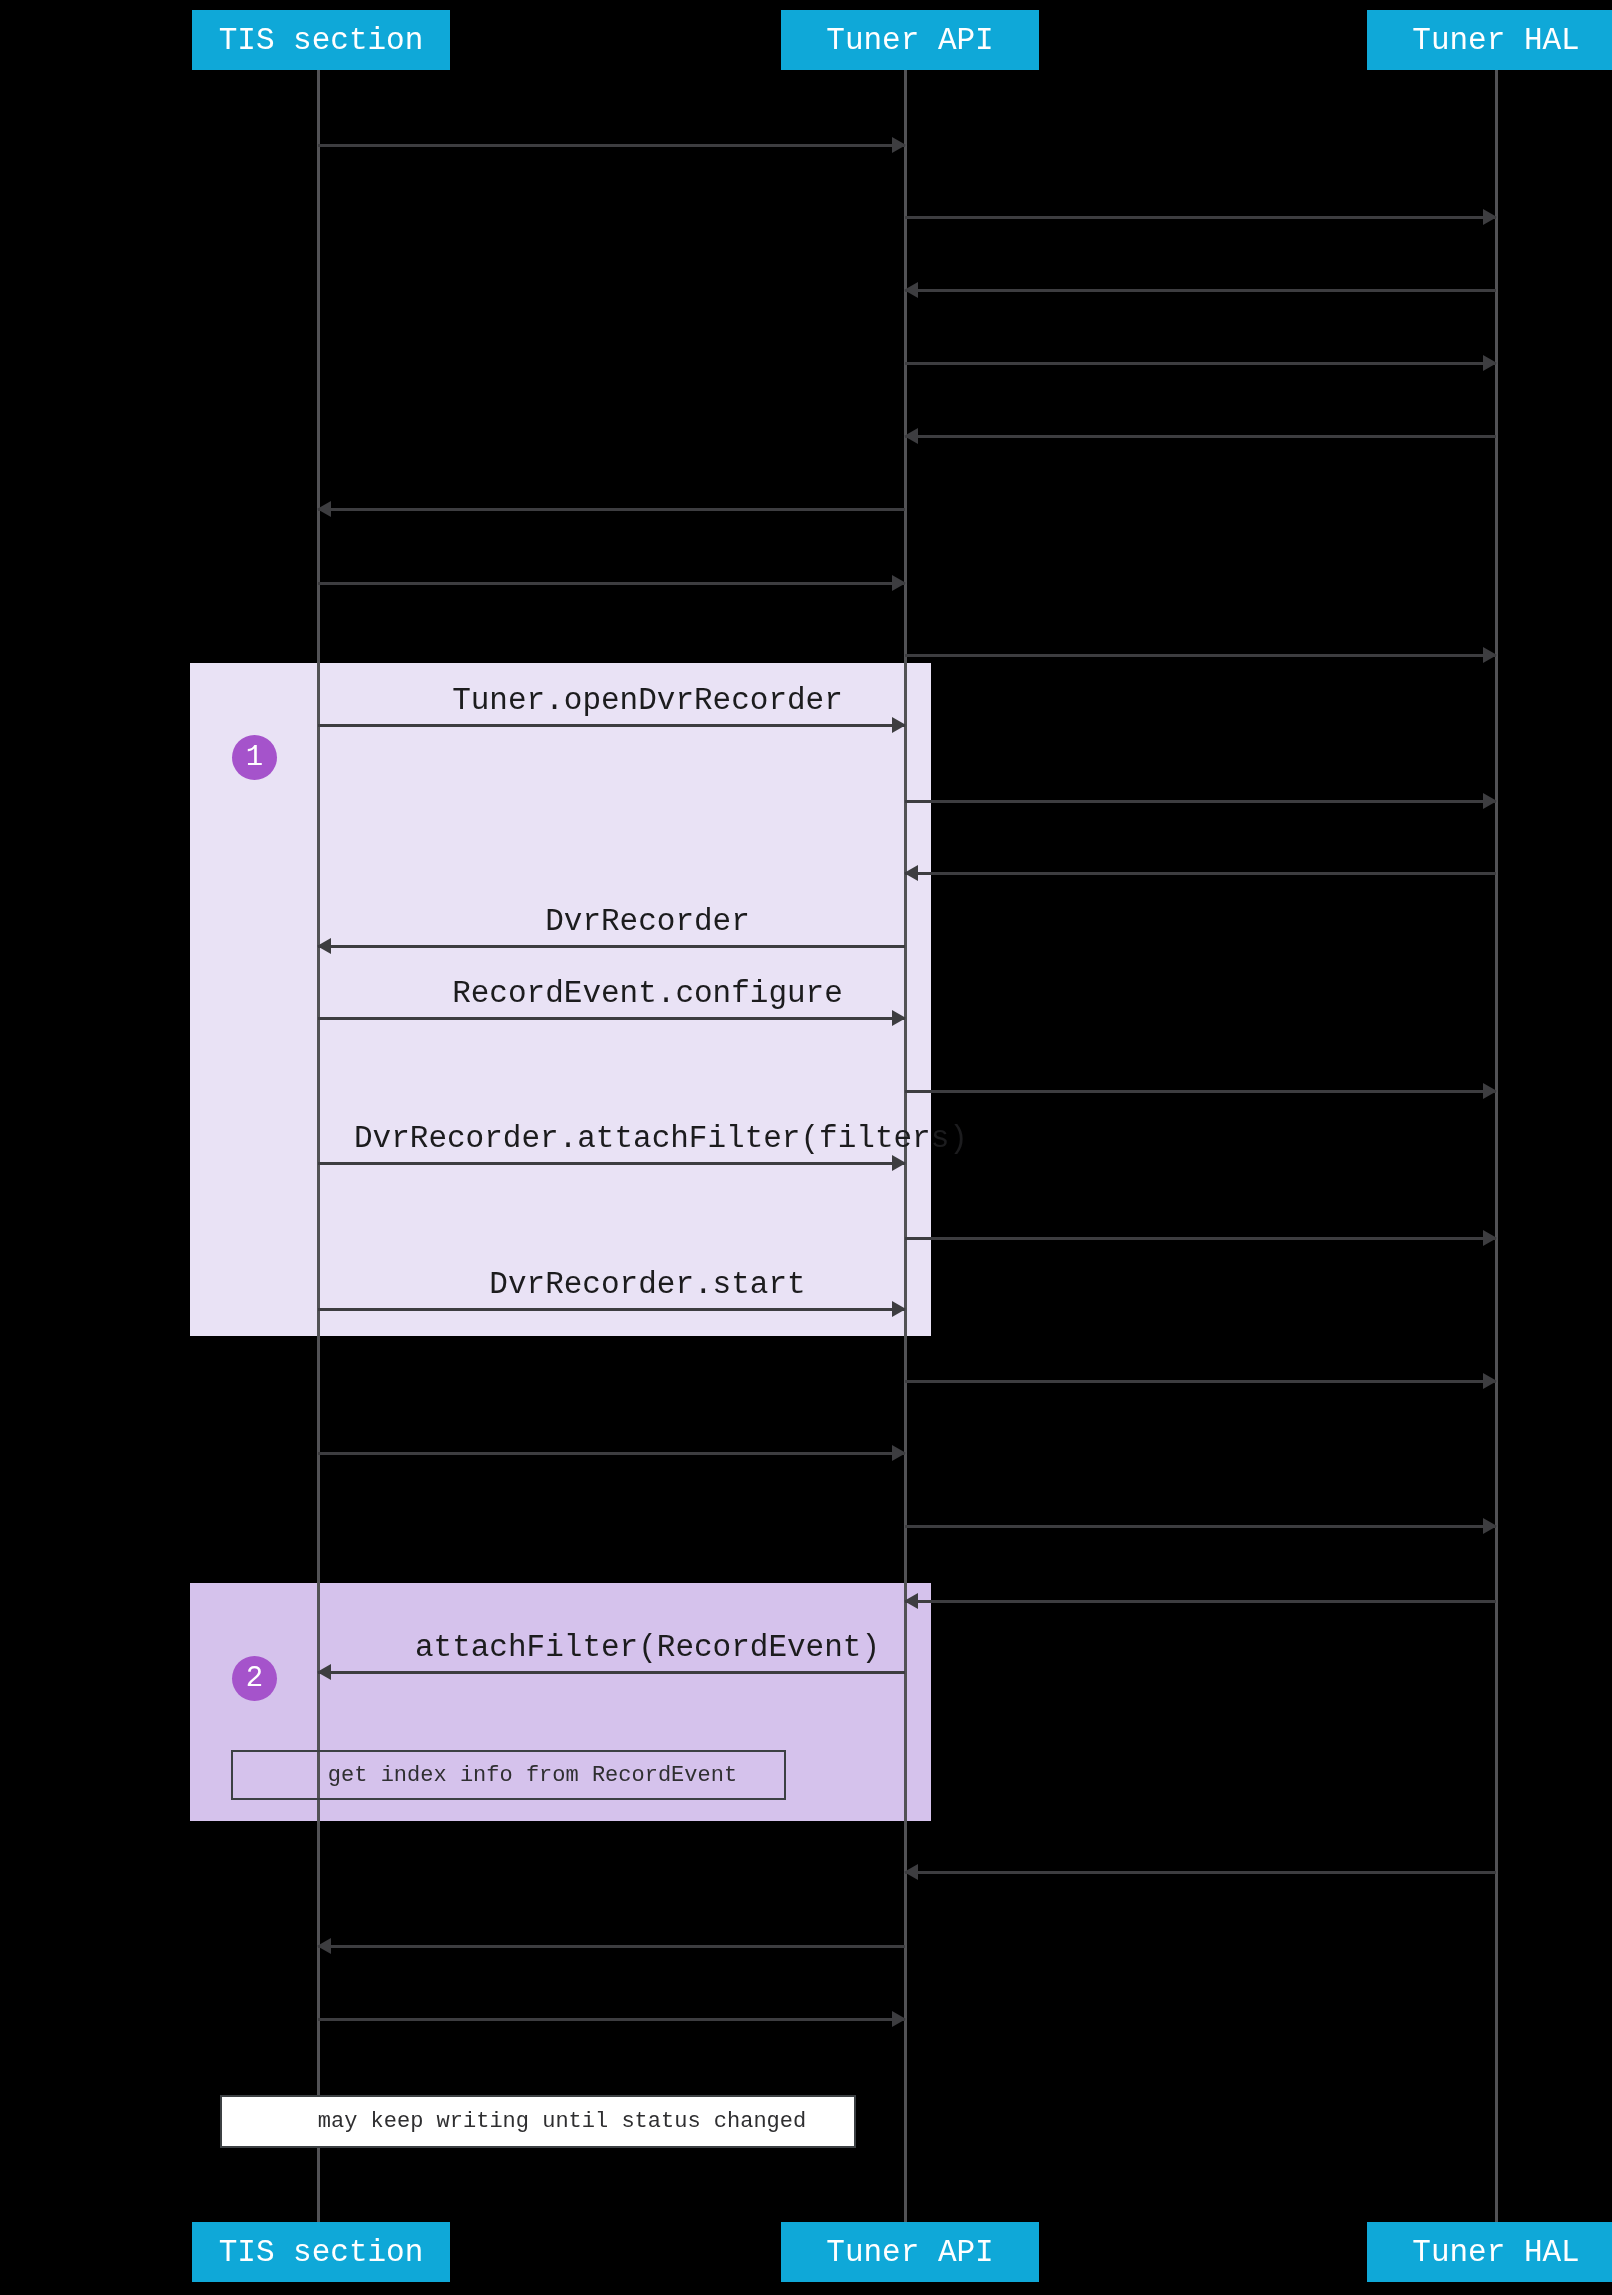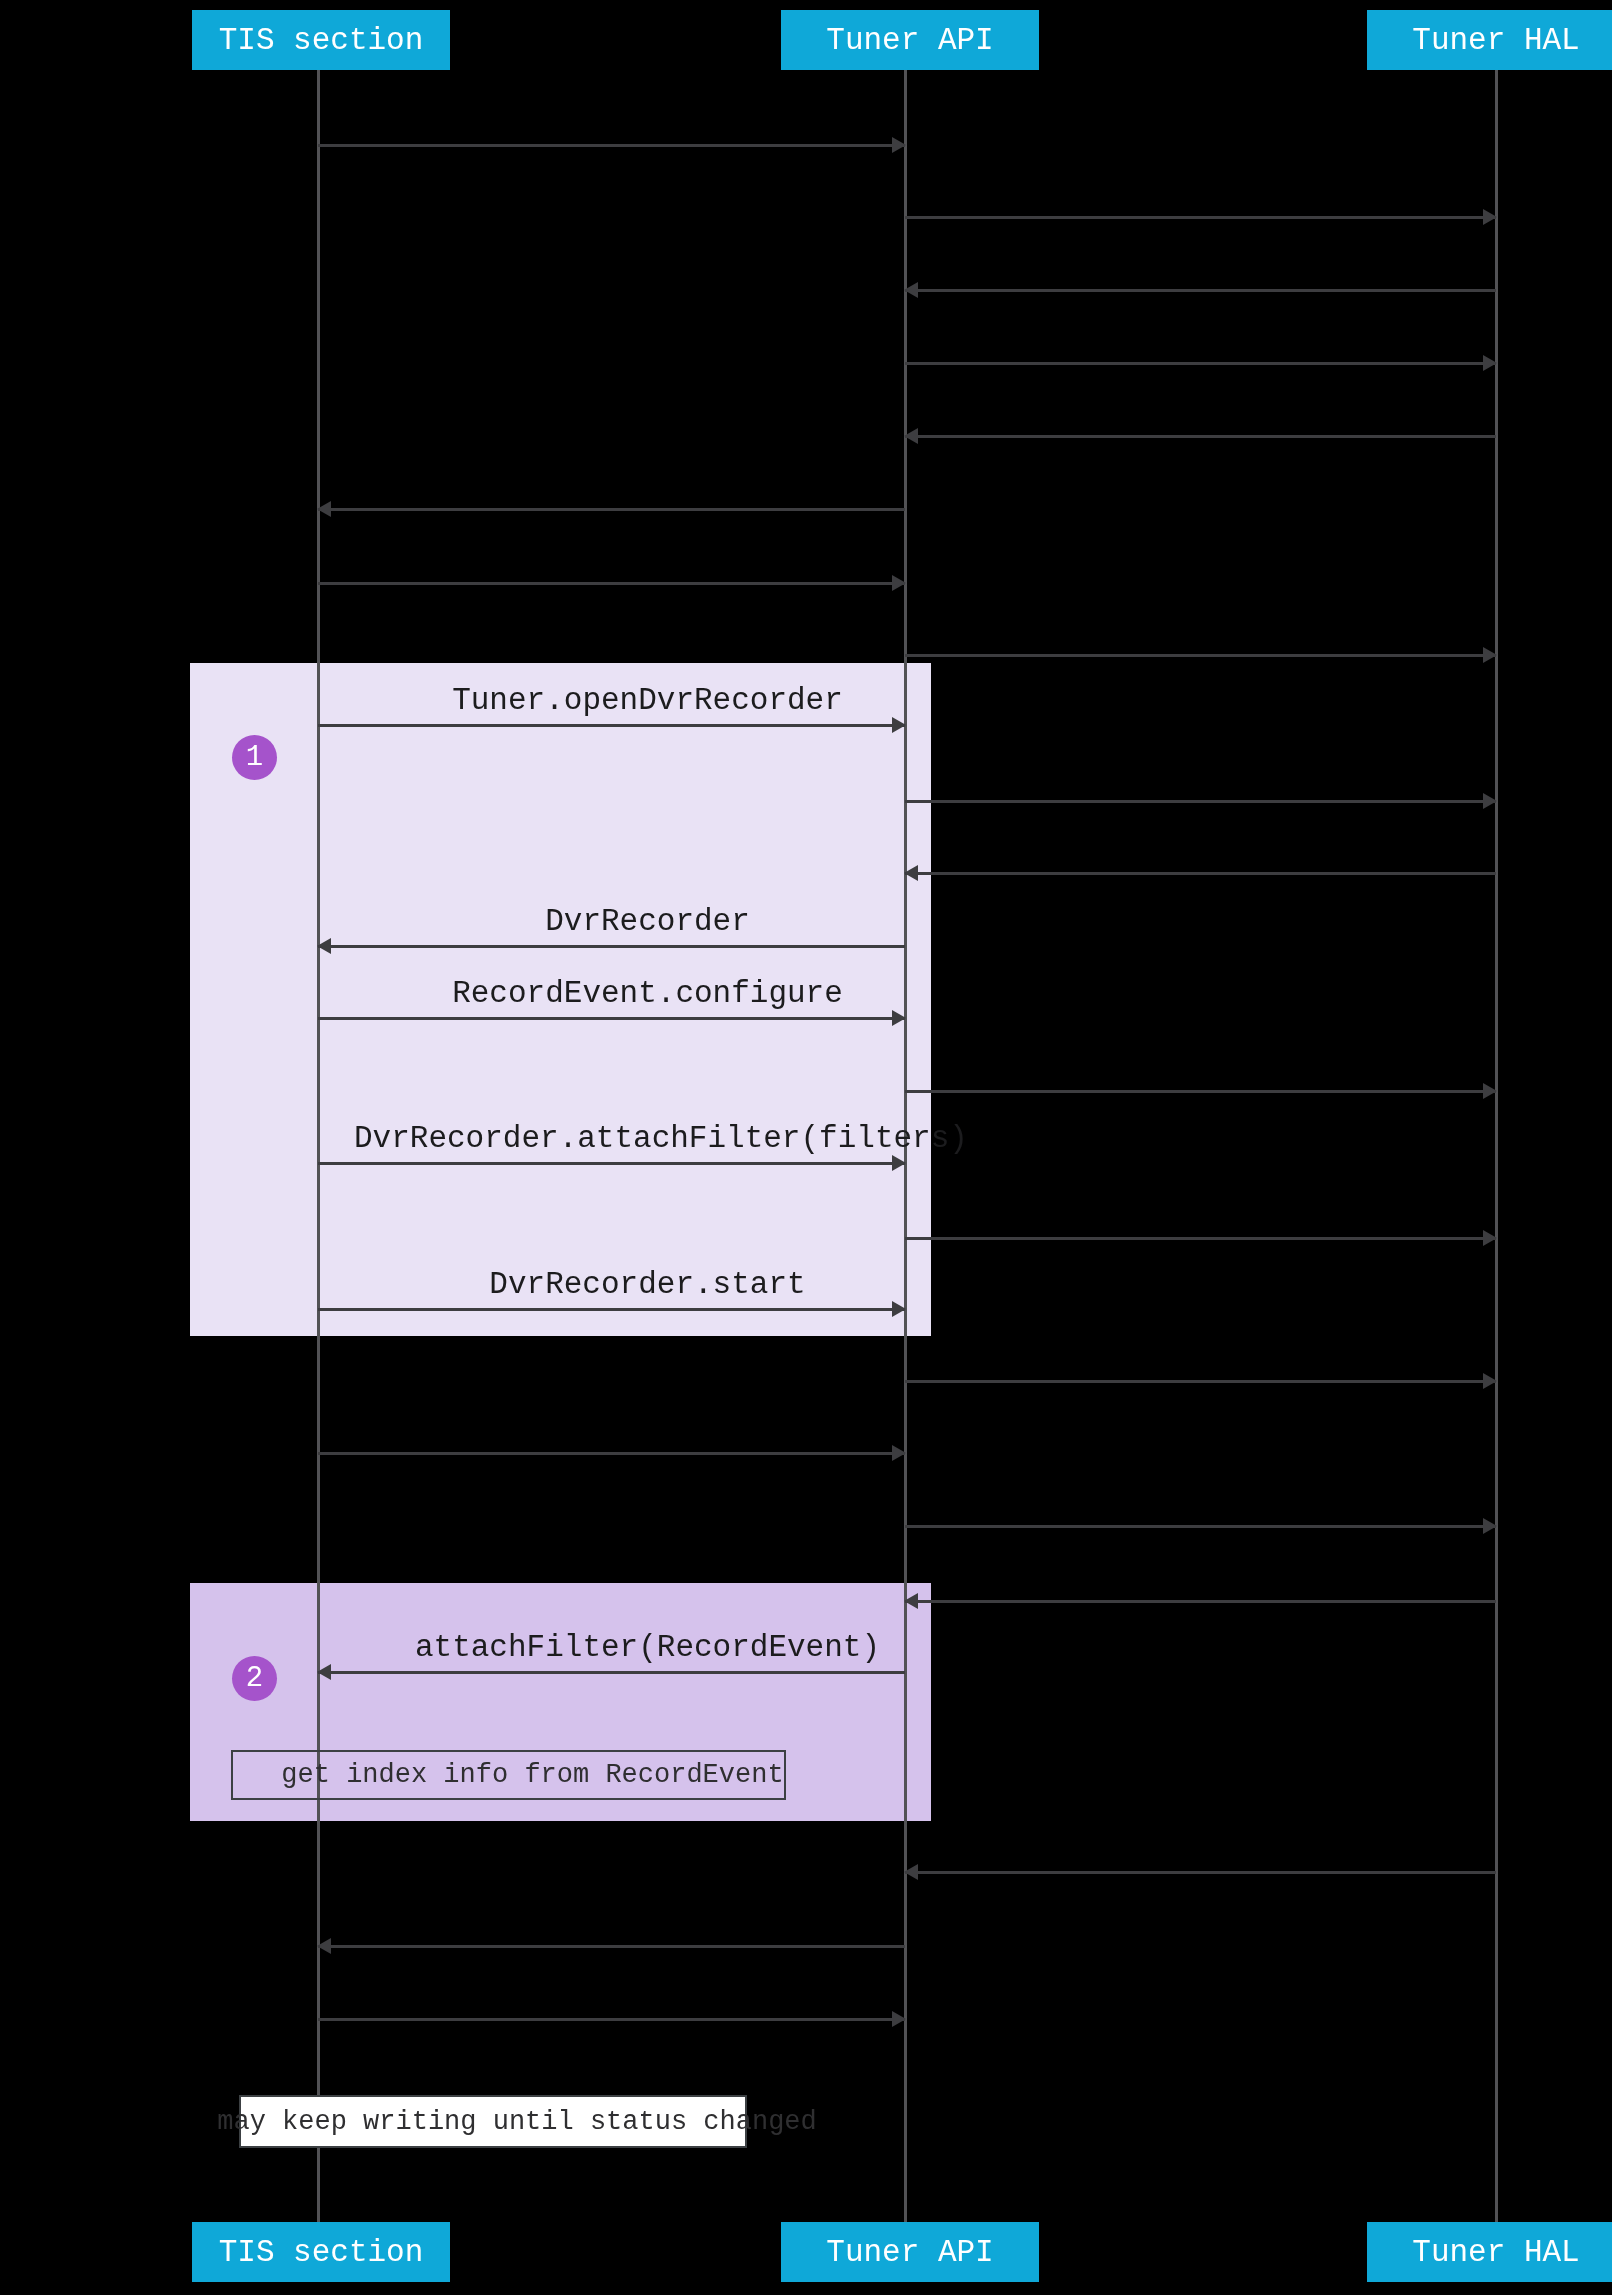--- a/index.html
+++ b/index.html
@@ -54,27 +54,27 @@
   .msg-arrow.right .head{right:-0.7px;border-left:14.6px solid var(--arrow);}
   .msg-arrow.left  .head{left:-0.7px;border-right:14.6px solid var(--arrow);}
   .msg-label{
     position:absolute;height:38px;z-index:4;
     color:var(--msg-text);font-size:31px;line-height:38px;
     text-align:center;white-space:nowrap;margin-left:36px;
   }
   .note{
     position:absolute;z-index:5;box-sizing:border-box;
     border:2.2px solid var(--note-border);
-    color:var(--note-text);font-size:27px;
+    color:var(--note-text);font-size:22px;
     display:flex;align-items:center;justify-content:center;
     white-space:nowrap;
     padding-left:48px;
   }
   .note-1{left:231px;top:1750px;width:555px;height:50px;background:transparent;}
-  .note-2{left:239px;top:2095px;width:508px;height:53px;background:var(--note-bg);}
+  .note-2{left:220px;top:2095px;width:636px;height:53px;background:var(--note-bg);}
 </style>
 </head>
 <body>
 
 <div id="diagram">
 
   <div class="region region-step1"></div>
   <div class="region region-step2"></div>
 
   <div id="actors-layer">

